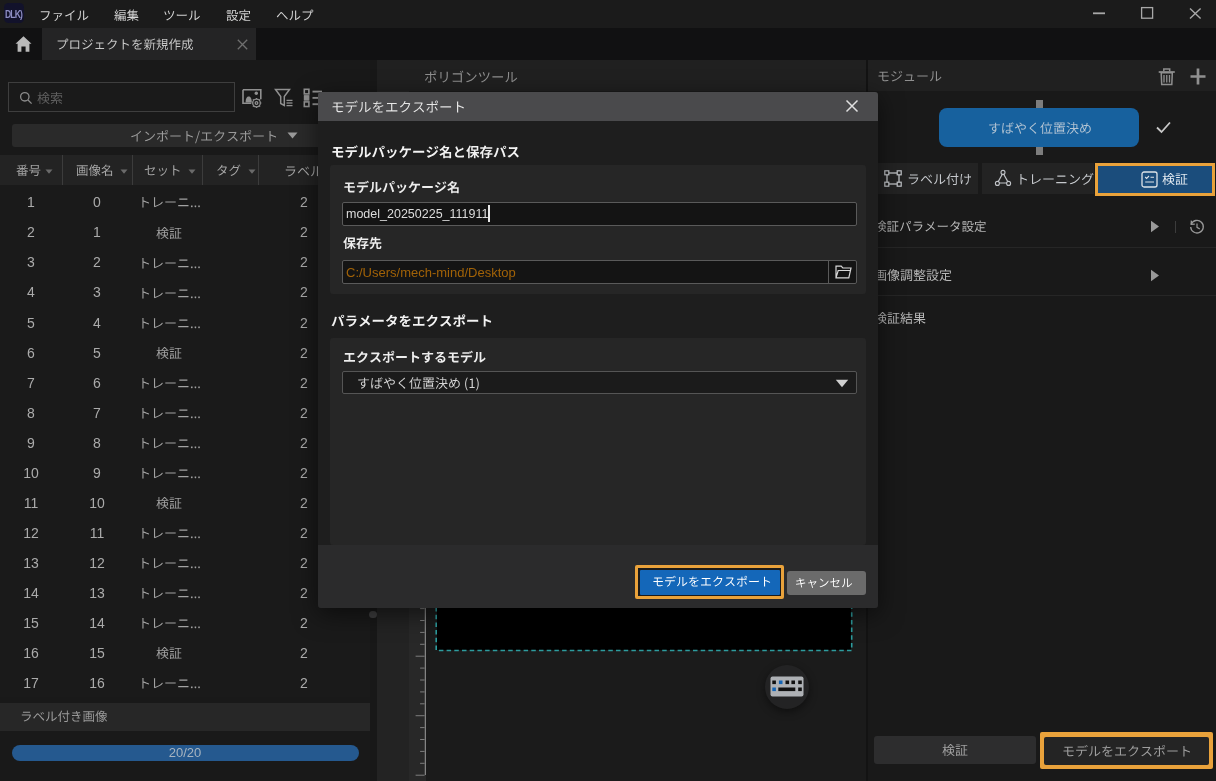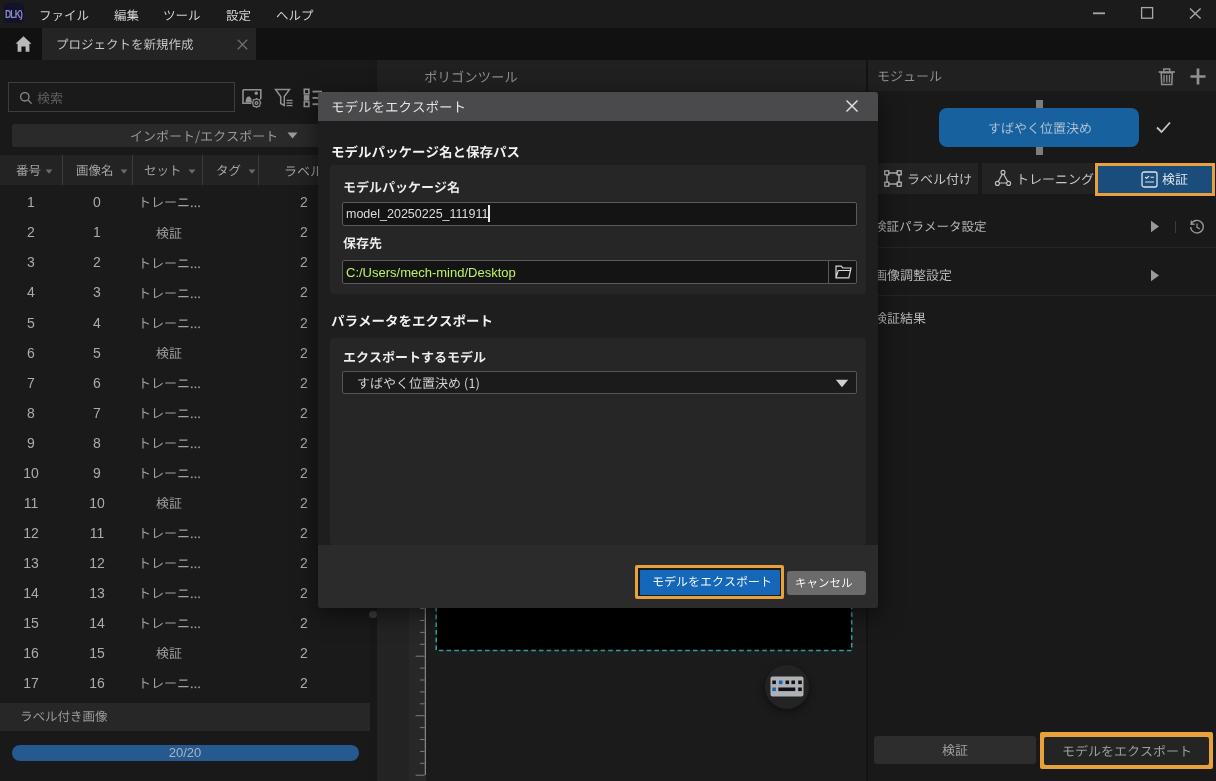--- a/index.html
+++ b/index.html
@@ -534,21 +534,21 @@
 <svg class="t" style="left:343.0px;top:191.5px" width="1" height="1">
     <use href="#lab1" fill="#ededed"></use>
   </svg>
 <div class="a" style="left:342px;top:202px;width:515px;height:24px;background:#141414;border:1px solid #5a5a5a;border-radius:2px"></div>
 <div class="a" style="left:346.0px;top:206.8px;font-size:12.5px;font-weight:400;color:#dcdcdc;line-height:14.5px;white-space:pre">model_20250225_111911</div>
 <div class="a" style="left:488px;top:205px;width:1.5px;height:17px;background:#e8e8e8"></div>
 <svg class="t" style="left:343.0px;top:247.5px" width="1" height="1">
     <use href="#lab2" fill="#ededed"></use>
   </svg>
 <div class="a" style="left:342px;top:260px;width:515px;height:24px;background:#141414;border:1px solid #5a5a5a;border-radius:2px"></div>
-<div class="a" style="left:346.0px;top:264.5px;font-size:13px;font-weight:400;color:#bef264;line-height:15.1px;white-space:pre">C:/Users/mech-mind/Desktop</div>
+<div class="a" style="left:346.0px;top:264.5px;font-size:13px;font-weight:400;color:#a16207;line-height:15.1px;white-space:pre">C:/Users/mech-mind/Desktop</div>
 <div class="a" style="left:828px;top:260px;width:1px;height:24px;background:#5a5a5a"></div>
 <svg class="a" style="left:835px;top:265px" width="17" height="14" viewBox="0 0 17 14">
 <path d="M1 12.8 V1.2 H6.2 L7.8 3 H16 L13.8 12.8 Z M1 12.8 L3.2 5.5 H15.5" fill="none" stroke="#d8d8d8" stroke-width="1.2"></path>
   </svg>
 <svg class="t" style="left:331.0px;top:326.2px" width="1" height="1">
     <use href="#sec2" fill="#f2f2f2"></use>
   </svg>
 <div class="a" style="left:330px;top:338px;width:536px;height:207px;background:#262626;border-radius:3px"></div>
 <svg class="t" style="left:343.0px;top:362.0px" width="1" height="1">
     <use href="#lab3" fill="#ededed"></use>

